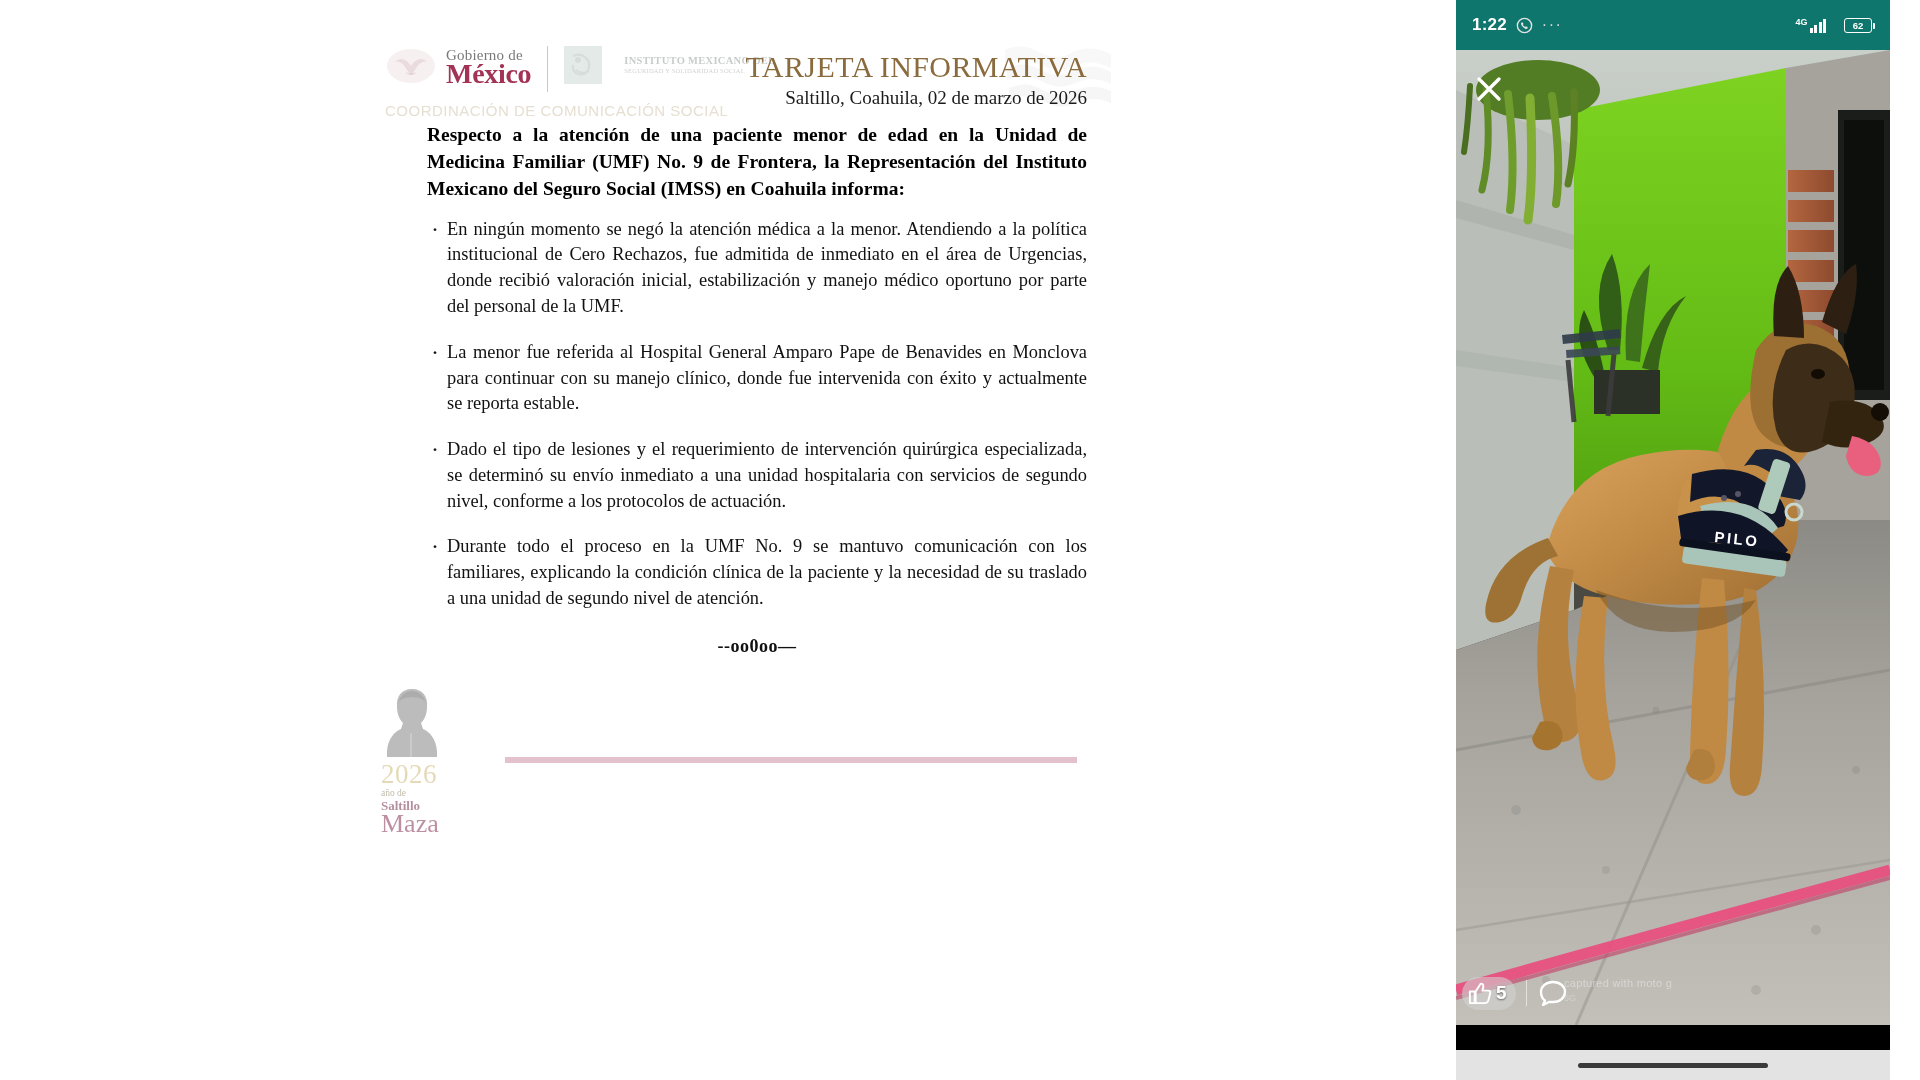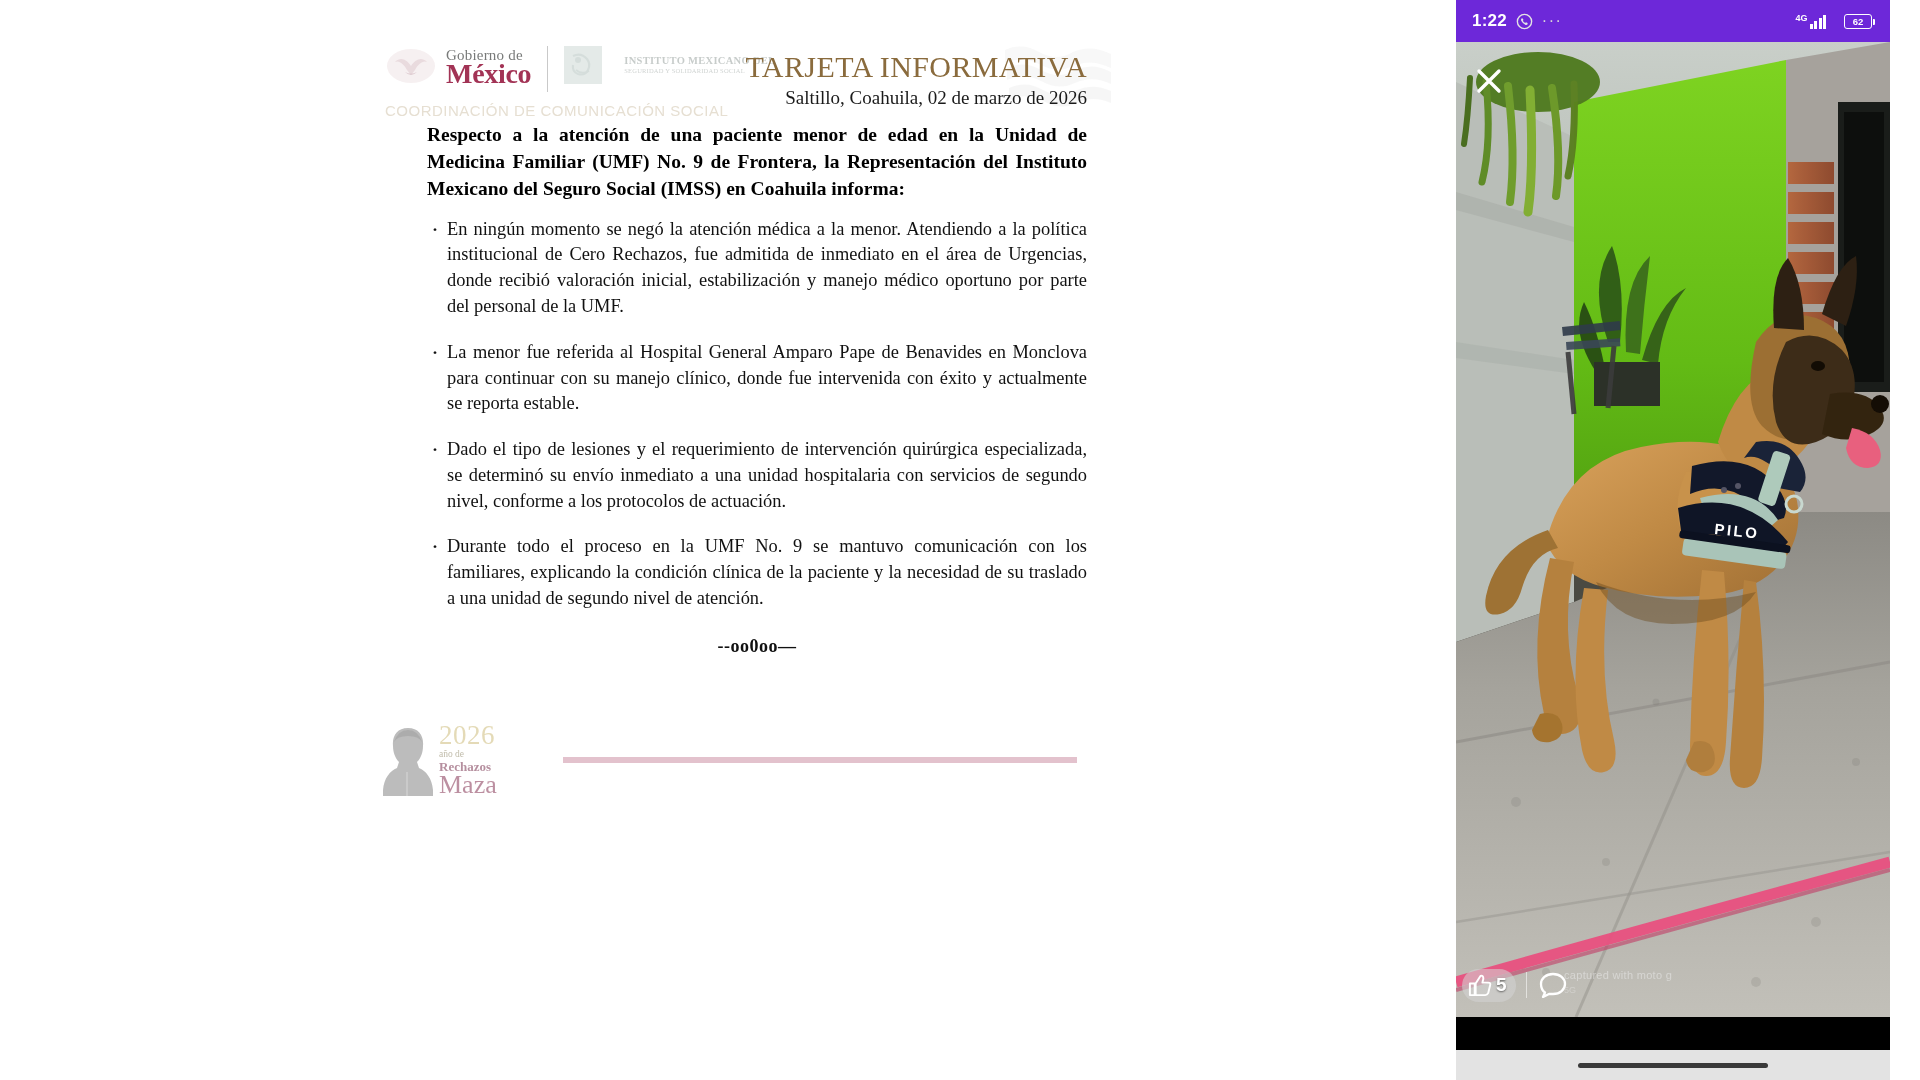--- a/index.html
+++ b/index.html
@@ -162,22 +162,23 @@
   .doc-footer {
     position: absolute;
     left: 0; right: 0; bottom: 275px;
     height: 90px;
     padding: 0 48px 0 26px;
     display: flex;
     align-items: center;
     gap: 0;
   }
   .maza-logo {
-    display: flex; align-items: flex-start; gap: 4px;
+    display: flex; align-items: flex-end; gap: 4px;
     opacity: .95;
+    flex-direction: column;
   }
   .maza-portrait { width: 54px; height: 74px; display: block; }
   .maza-text { line-height: 1; }
   .maza-text .y {
     font-family: "Liberation Serif", serif;
     font-size: 27px; color: #e3d9b4; font-weight: 400; letter-spacing: .5px;
   }
   .maza-text .a {
     font-family: "Liberation Serif", serif;
     font-size: 9.5px; color: #bcb7a4; margin-top: 1px;
@@ -210,22 +211,22 @@
   }
   .phone {
     position: absolute;
     left: 26px; top: 0;
     width: 434px; height: 1080px;
     background: #000;
     overflow: hidden;
   }
   .statusbar {
     position: relative;
-    height: 42px;
-    background: #6d28d9;
+    height: 50px;
+    background: #0f766e;
     display: flex; align-items: center;
     padding: 0 18px 0 16px;
     color: #fff;
     z-index: 10;
   }
   .sb-time {
     font-size: 17px; font-weight: 700; color: #fff;
     letter-spacing: .2px; font-family: "Liberation Sans", sans-serif;
   }
   .sb-wa {
@@ -387,21 +388,21 @@
     <div class="doc-footer">
       <div class="maza-logo">
         <svg class="maza-portrait" viewBox="0 0 54 74">
           <path d="M27 6 C16 6 11 14 12 24 C12 30 14 36 18 40 L16 46 C9 49 3 56 2 68 L2 74 L52 74 L52 68 C51 56 45 49 38 46 L36 40 C40 36 42 30 42 24 C43 14 38 6 27 6 Z" fill="#b9b9b9"></path>
           <path d="M13 20 q4 -12 14 -12 q10 0 14 12 q-3 -6 -14 -6 q-11 0 -14 6z" fill="#a8a8a8"></path>
           <path d="M26 50 L26 74" stroke="#cfcfcf" stroke-width="1.4" fill="none"></path>
         </svg>
         <div class="maza-text">
           <div class="y">2026</div>
           <div class="a">año de</div>
-          <div class="m1">Rechazos</div>
+          <div class="m1">Saltillo</div>
           <div class="m2">Maza</div>
         </div>
       </div>
       <div class="footer-rule"></div>
     </div>
   </div>
 
   <div class="gutter-mid"></div>
 
   <div class="phone-wrap">

